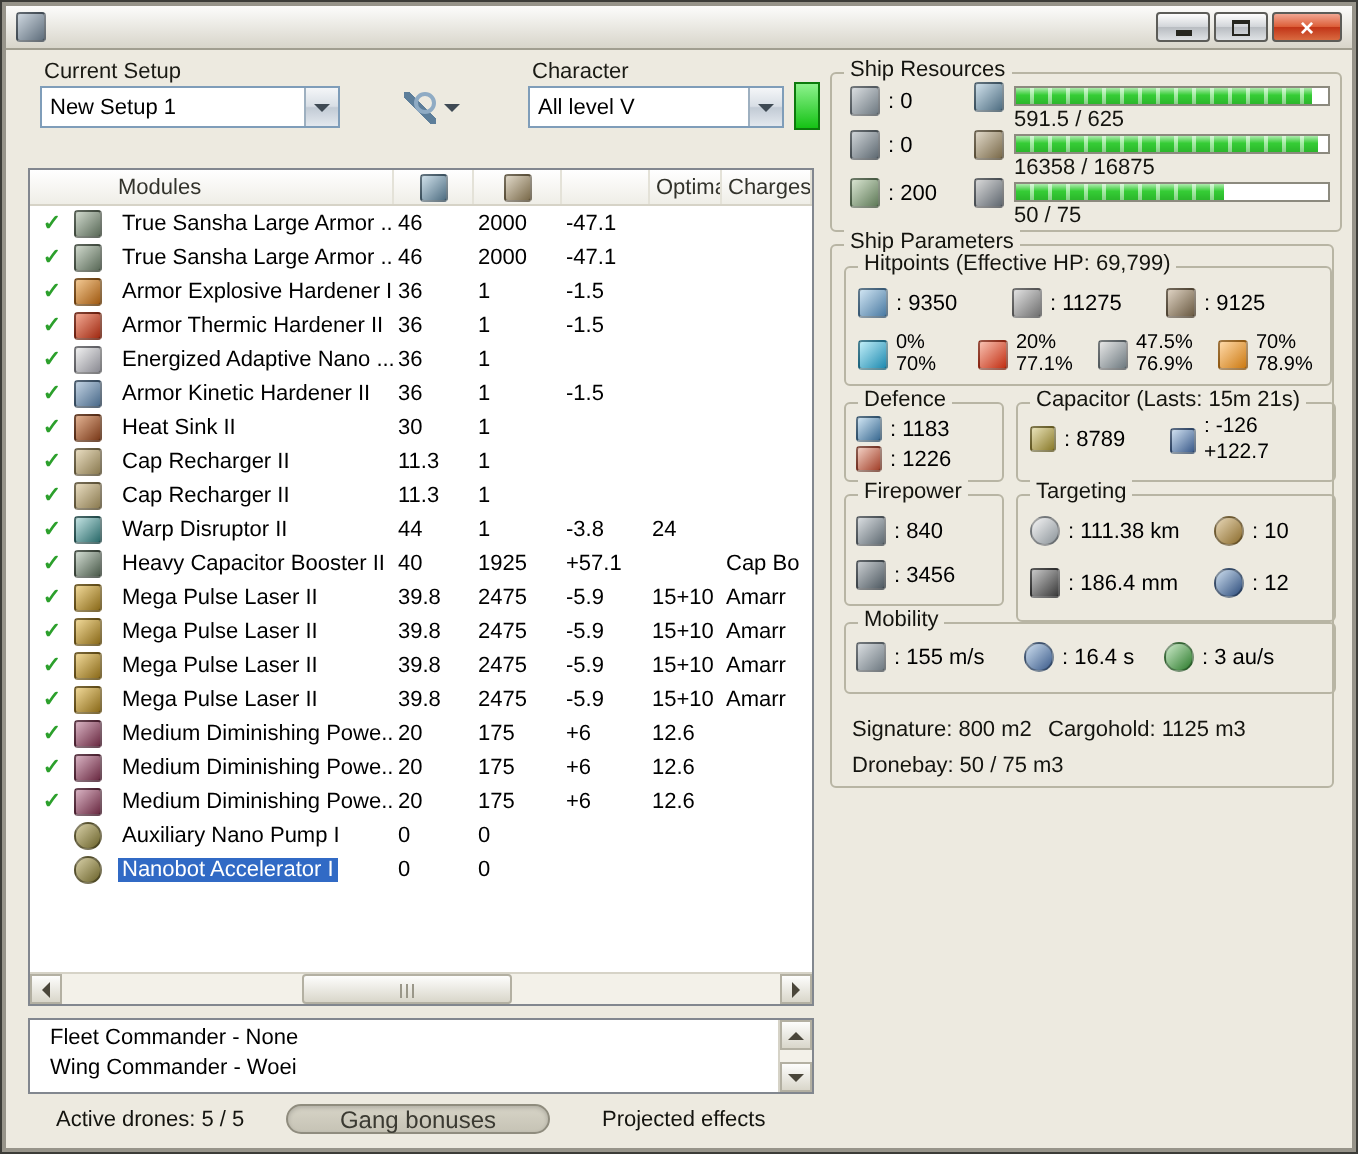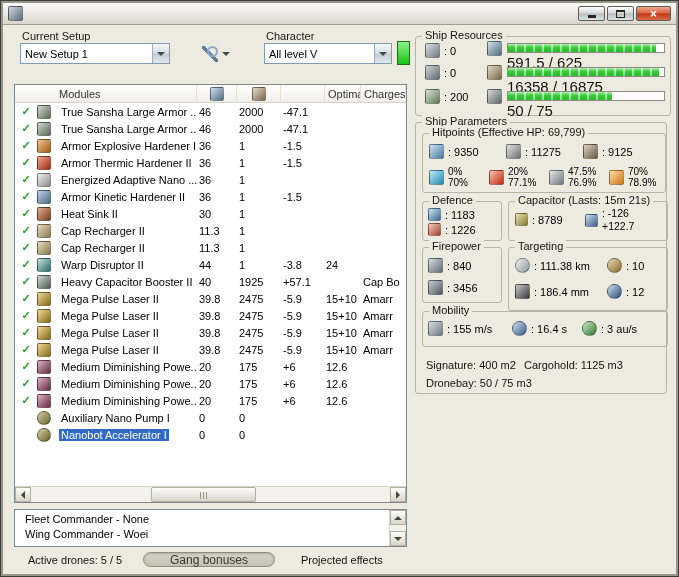--- a/index.html
+++ b/index.html
@@ -105,21 +105,21 @@
   .stat { position:absolute; display:flex; align-items:center; gap:4px; font-size:11px; white-space:nowrap; }
   .icn { width:15px; height:15px; border-radius:2px; border:1px solid rgba(0,0,0,.3); flex:none; }
   .icn.s13 { width:13px; height:13px; }
   .two { display:flex; flex-direction:column; font-size:10px; line-height:11px; }
   .two.md { font-size:10.5px; line-height:13px; }
 
   .bar { position:absolute; height:10px; background:#fff; border:1px solid #8c8a7e; }
   .bar .fill { height:100%; background:
       linear-gradient(rgba(255,255,255,.6), rgba(255,255,255,0) 45%, rgba(0,80,0,.18)),
       repeating-linear-gradient(90deg,#35cd35 0 7px,#a5eca5 7px 9px); }
-  .bar-text { position:absolute; font-size:15px; color:#14140f; white-space:nowrap; }
+  .bar-text { position:absolute; font-size:11px; color:#14140f; white-space:nowrap; }
 </style>
 </head>
 <body>
 
 <div class="window">
 
   <div class="titlebar">
     <span class="appicon" style="background: linear-gradient(135deg, rgb(205, 214, 222) 0%, rgb(95, 110, 124) 100%);"></span>
     <span class="winbtns">
       <span class="winbtn">
@@ -543,18 +543,18 @@
       <div class="stat" style="left:89px;top:9px">
         <span class="icn" style="background: linear-gradient(135deg, rgb(207, 224, 240) 0%, rgb(58, 90, 138) 100%); border-radius: 50%;"></span>
         <span>: 16.4 s</span>
       </div>
       <div class="stat" style="left:159px;top:9px">
         <span class="icn" style="background: linear-gradient(135deg, rgb(207, 236, 204) 0%, rgb(42, 122, 42) 100%); border-radius: 50%;"></span>
         <span>: 3 au/s</span>
       </div>
     </div>
 
-    <span class="sb-text" style="left:10px;top:236px">Signature: 400 m2</span>
+    <span class="sb-text" style="left:10px;top:236px">Signature: 800 m2</span>
     <span class="sb-text" style="left:108px;top:236px">Cargohold: 1125 m3</span>
     <span class="sb-text" style="left:10px;top:254px">Dronebay: 50 / 75 m3</span>
   </div>
 
 </div>
 
 </body></html>

